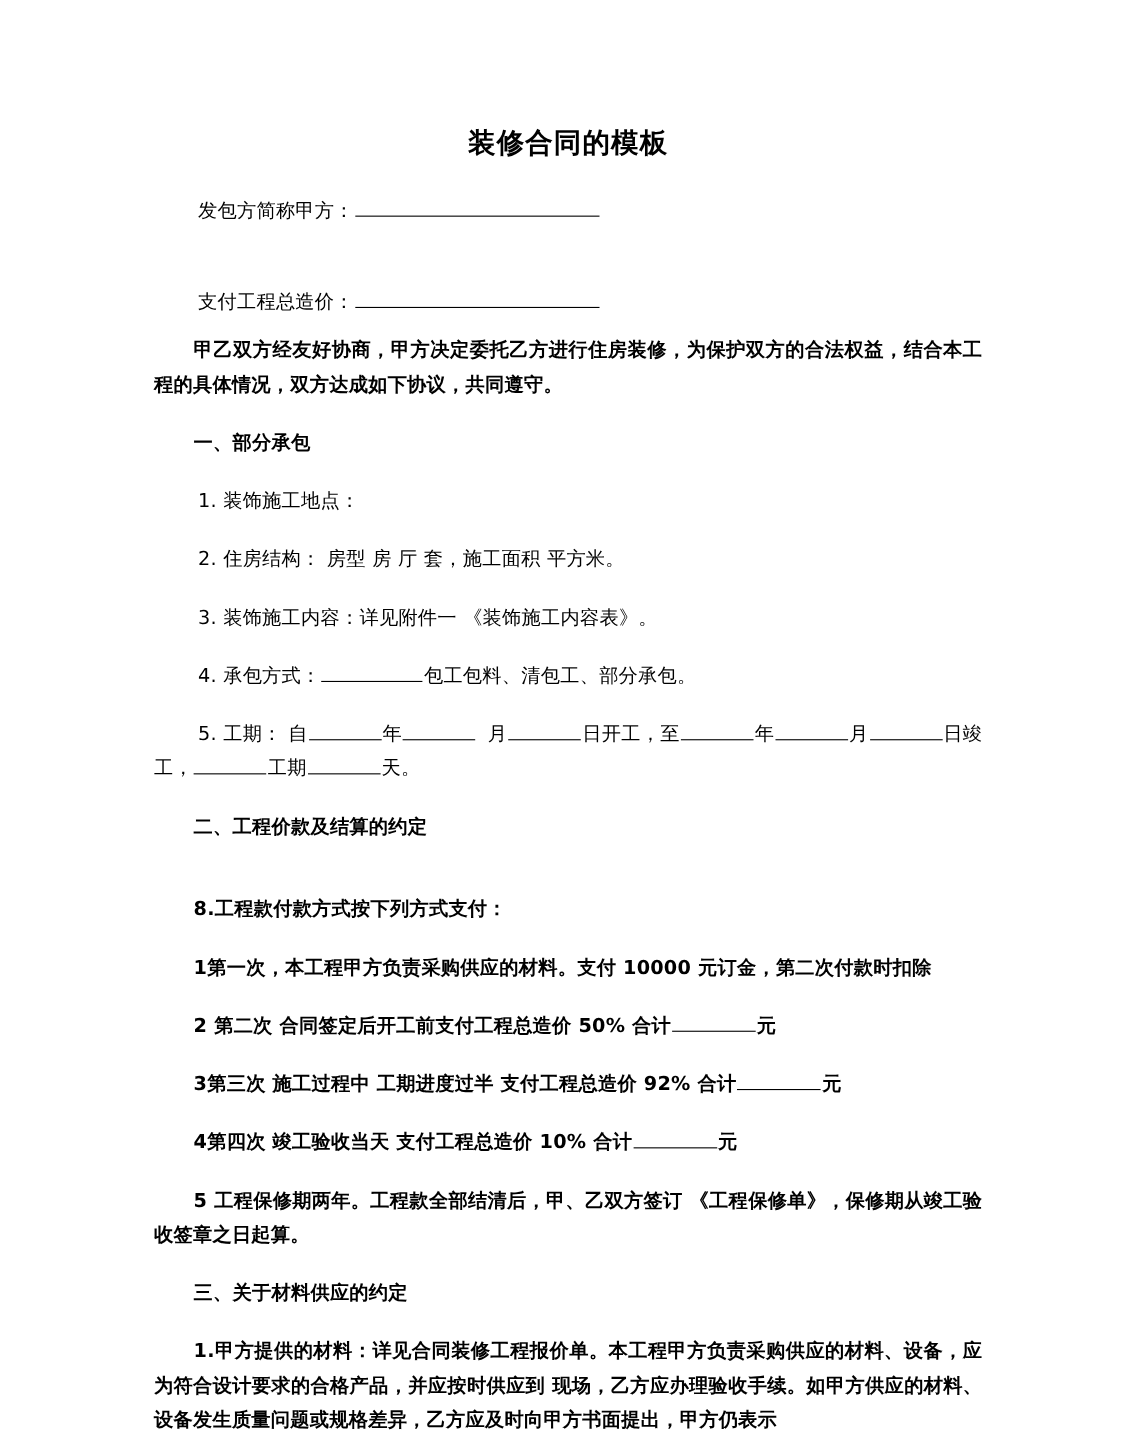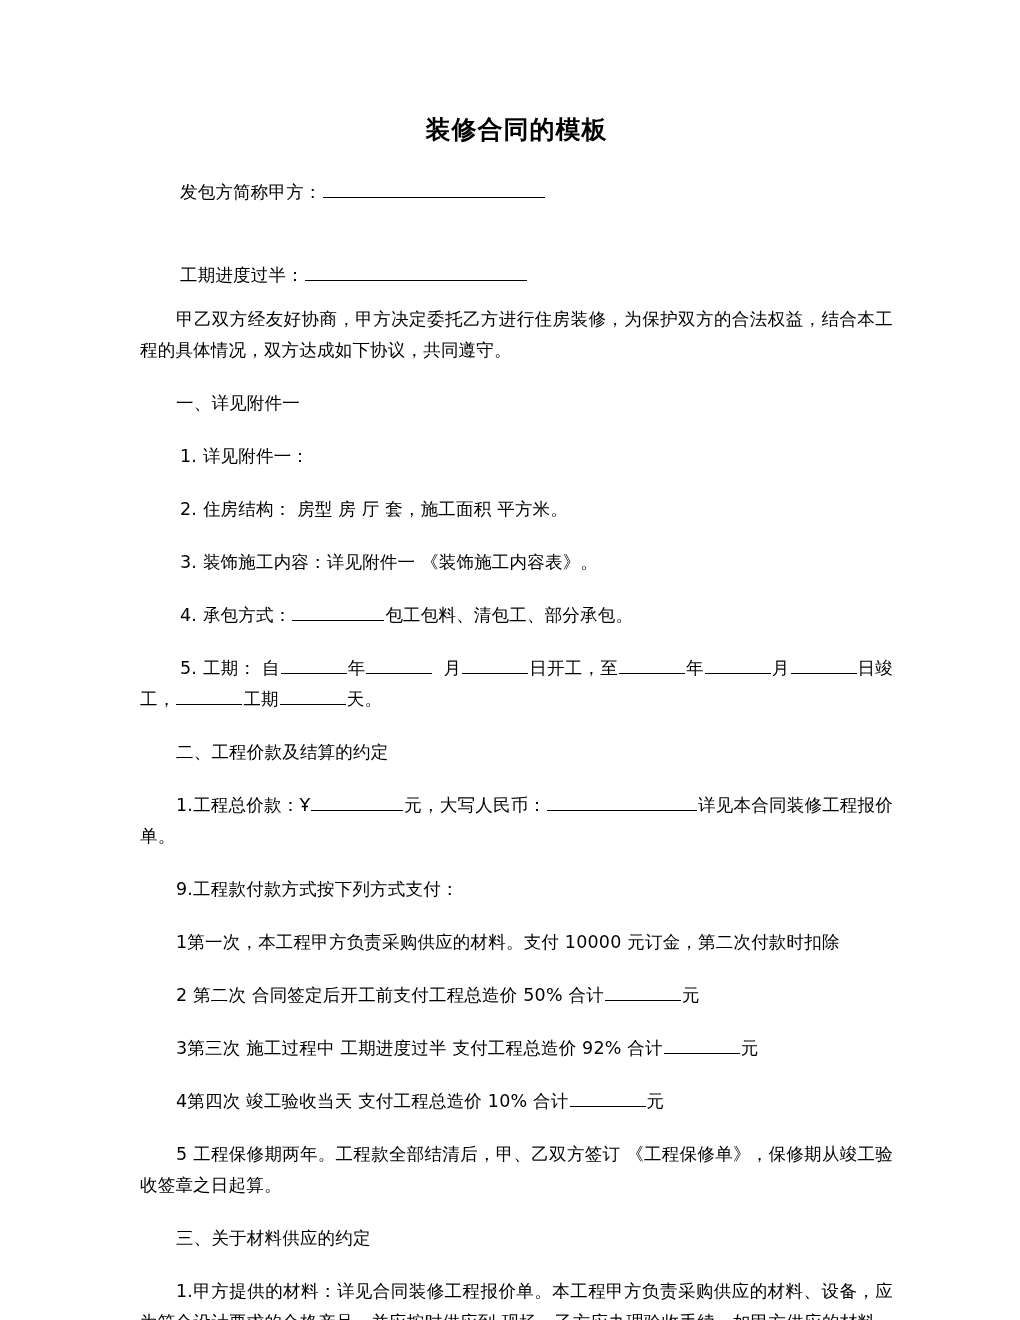--- a/index.html
+++ b/index.html
@@ -35,20 +35,21 @@
   .para {
     font-size: 17.5px;
     line-height: 31px;
     text-align: justify;
     text-justify: inter-ideograph;
     margin: 0;
     letter-spacing: 0.2px;
   }
   .indent1 {
     text-indent: 36px;
+    font-weight: bold;
   }
   .indent-item {
     text-indent: 40px;
   }
   .gap-sm { height: 13px; }
   .gap-md { height: 22px; }
   .gap-xl { height: 52px; }
   .gap-title { height: 30px; }
 
   .blank {
@@ -74,36 +75,36 @@
 
   <div class="gap-title"></div>
 
   <p class="para indent-item">
     <span>发包方简称甲方：</span><span class="blank b-xxl"></span>
   </p>
 
   <div class="gap-xl"></div>
 
   <p class="para indent-item">
-    <span>工期进度过半：</span><span class="blank b-xxl"></span>
+    <span>支付工程总造价：</span><span class="blank b-xxl"></span>
   </p>
 
   <div class="gap-sm"></div>
 
   <p class="para indent1">甲乙双方经友好协商，甲方决定委托乙方进行住房装修，为保护双方的合法权益，结合本工程的具体情况，双方达成如下协议，共同遵守。</p>
 
   <div class="gap-md"></div>
 
-  <p class="para indent1">一、详见附件一</p>
+  <p class="para indent1">一、部分承包</p>
 
   <div class="gap-md"></div>
 
   <p class="para indent-item">
     <span>1.</span>
-    <span>详见附件一：</span>
+    <span>装饰施工地点：</span>
   </p>
 
   <div class="gap-md"></div>
 
   <p class="para indent-item">
     <span>2.</span>
     <span>住房结构： 房型 房 厅 套，施工面积 平方米。</span>
   </p>
 
   <div class="gap-md"></div>
@@ -127,27 +128,24 @@
     <span>工期：</span>
     <span>自</span><span class="blank b-sm"></span><span>年</span><span class="blank b-sm"></span><span class="spacer-wide"></span><span>月</span><span class="blank b-sm"></span><span>日开工，至</span><span class="blank b-sm"></span><span>年</span><span class="blank b-sm"></span><span>月</span><span class="blank b-sm"></span><span>日竣工，</span><span class="blank b-sm"></span><span>工期</span><span class="blank b-sm"></span><span>天。</span>
   </p>
 
   <div class="gap-md"></div>
 
   <p class="para indent1">二、工程价款及结算的约定</p>
 
   <div class="gap-md"></div>
 
-  <p class="para indent1">
-    <span>1.</span><span>工程总价款：Ұ</span><span class="blank b-lg"></span><span>元，大写人民币：</span><span class="blank b-xl"></span><span>详见本合同装修工程报价单。</span>
-  </p>
 
   <div class="gap-md"></div>
 
-  <p class="para indent1">9.工程款付款方式按下列方式支付：</p>
+  <p class="para indent1">8.工程款付款方式按下列方式支付：</p>
 
   <div class="gap-md"></div>
 
   <p class="para indent1">
     <span>1</span><span>第一次，本工程甲方负责采购供应的材料。支付 10000 元订金，第二次付款时扣除</span>
   </p>
 
   <div class="gap-md"></div>
 
   <p class="para indent1">

